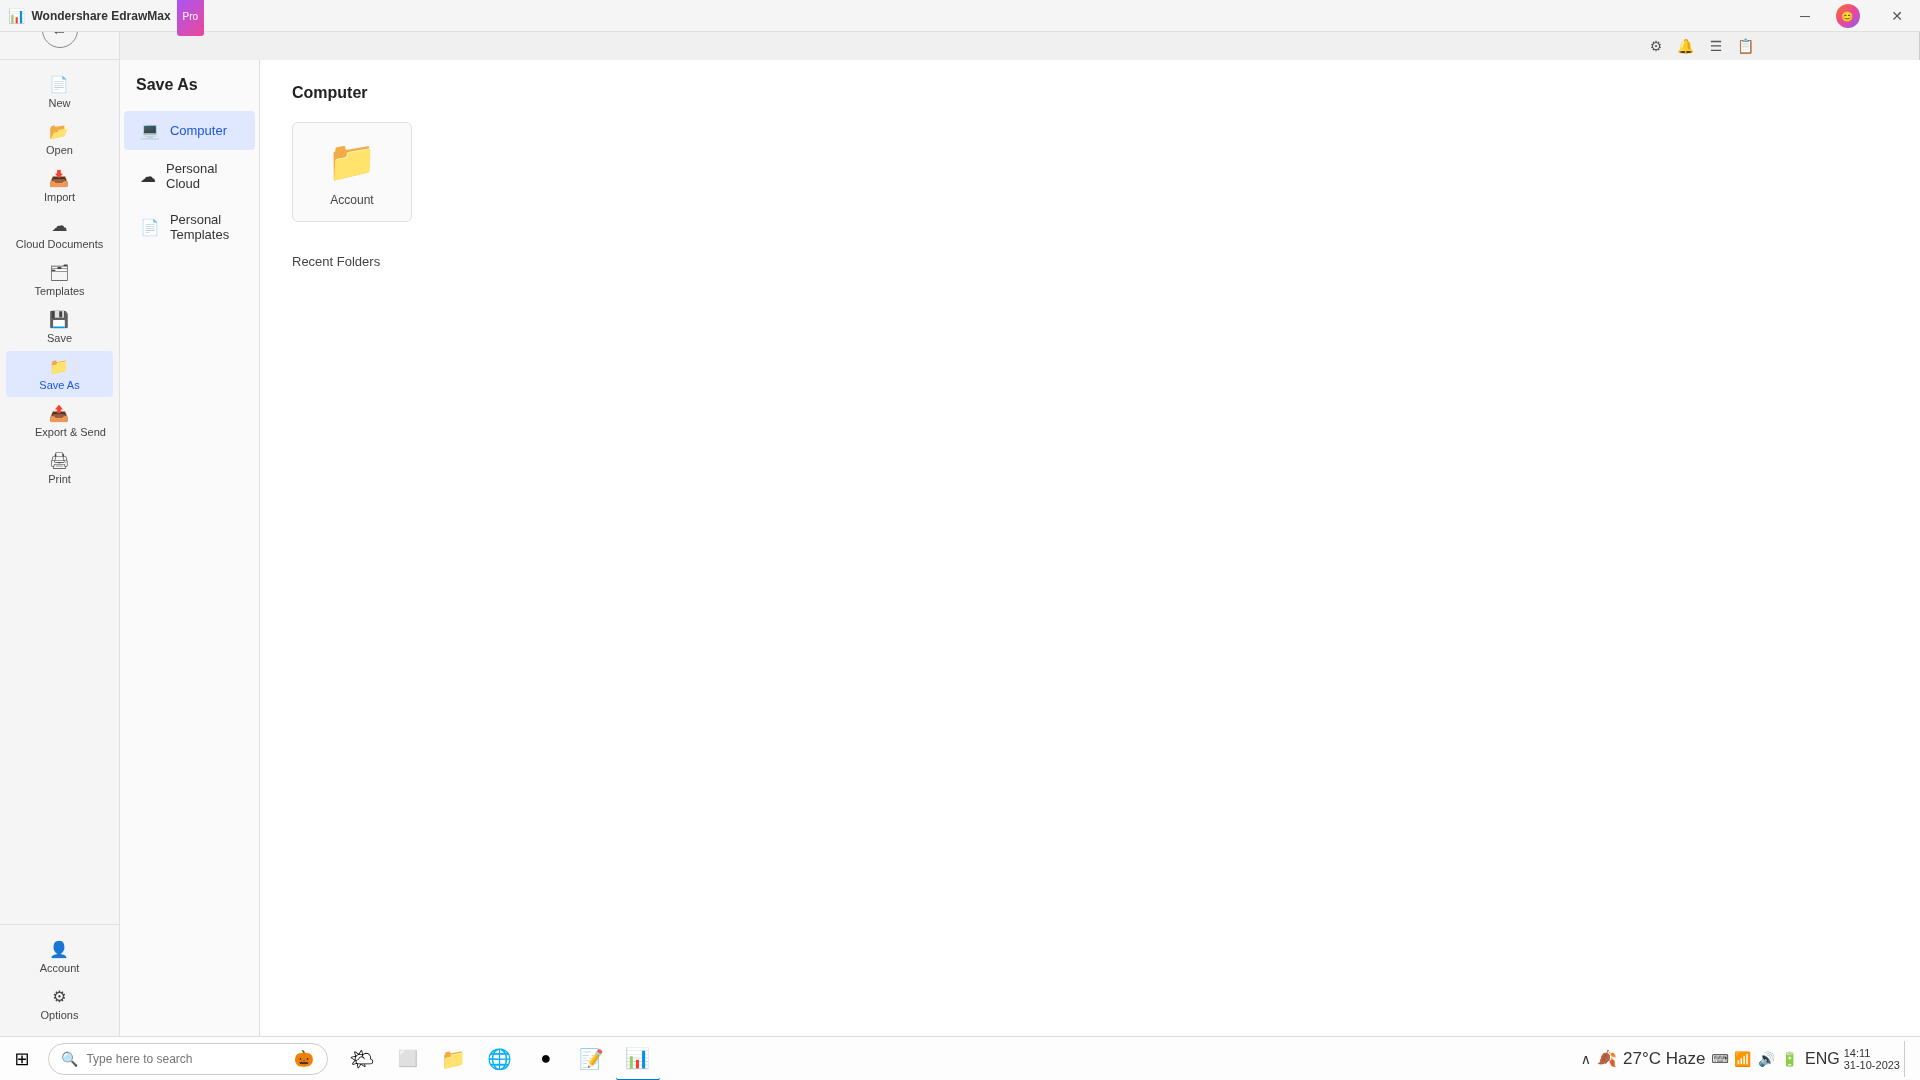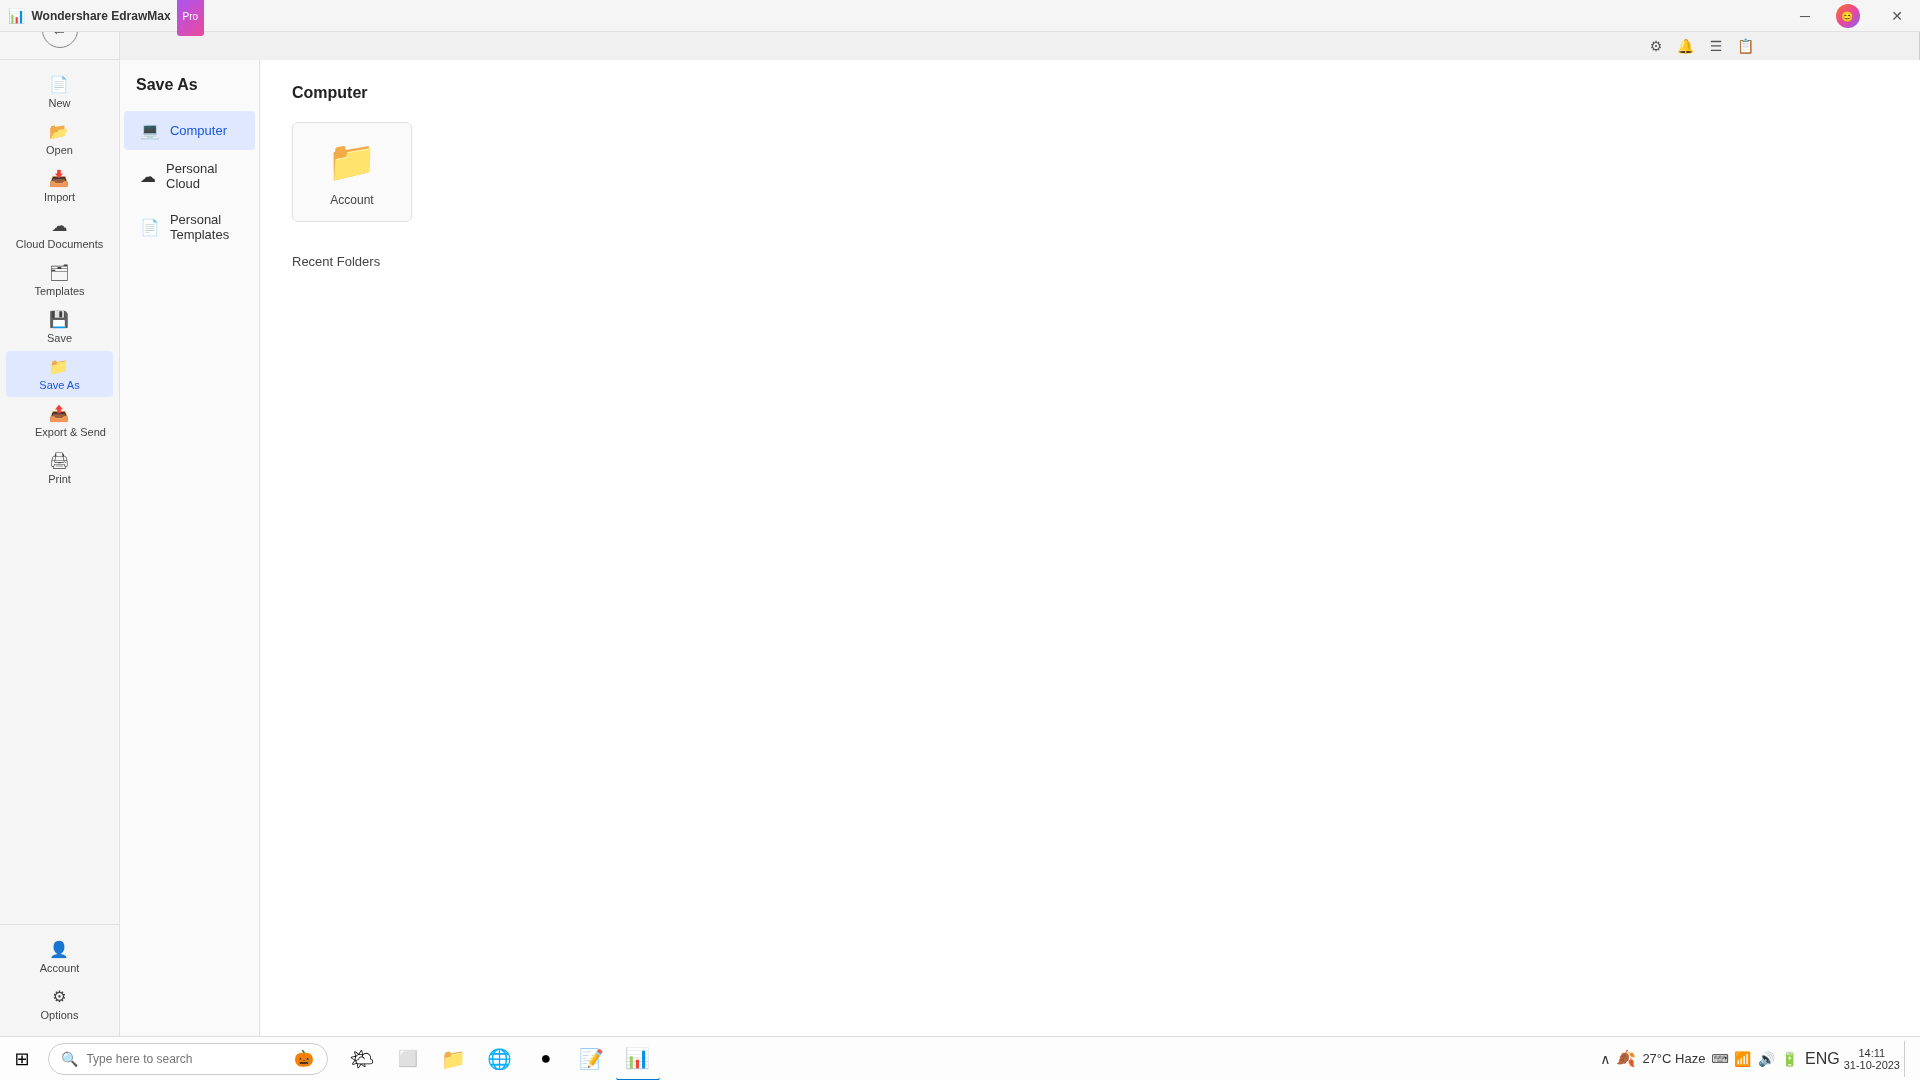--- a/index.html
+++ b/index.html
@@ -82,21 +82,21 @@
     .taskbar-start { width: 44px; height: 44px; display: flex; align-items: center; justify-content: center; cursor: pointer; }
     .taskbar-search {
       flex: 0 0 280px; height: 32px; background: white; border: 1px solid #ccc;
       border-radius: 16px; display: flex; align-items: center; padding: 0 12px; gap: 8px; margin: 0 4px;
     }
     .taskbar-search input { border: none; outline: none; font-size: 12px; background: transparent; width: 100%; color: #555; }
     .taskbar-apps { display: flex; align-items: center; gap: 2px; padding: 0 8px; }
     .taskbar-app { width: 44px; height: 44px; display: flex; align-items: center; justify-content: center; cursor: pointer; font-size: 20px; border-radius: 4px; }
     .taskbar-app.active { border-bottom: 2px solid #0078d4; }
     .taskbar-right { margin-left: auto; display: flex; align-items: center; gap: 4px; padding-right: 8px; font-size: 11px; color: #333; }
-    .taskbar-time { display: flex; flex-direction: column; align-items: center; font-size: 11px; }
+    .taskbar-time { display: flex; flex-direction: column; align-items: flex-start; font-size: 11px; }
     .taskbar-icons { display: flex; align-items: center; gap: 6px; }
     .sys-icon { font-size: 14px; cursor: pointer; }
 
     
     .window-frame {
       position: absolute; top: 0; left: 0; right: 0; bottom: 44px;
       border: 1px solid #ccc; border-radius: 0;
     }
 
     .titlebar-left { position: absolute; left: 8px; top: 0; height: 32px; display: flex; align-items: center; }
@@ -226,21 +226,21 @@
     <div class="taskbar-app">📁</div>
     <div class="taskbar-app">🌐</div>
     <div class="taskbar-app" style="font-size:18px;">●</div>
     <div class="taskbar-app">📝</div>
     <div class="taskbar-app active">📊</div>
   </div>
   <div class="taskbar-right">
     <div class="taskbar-icons">
       <span class="sys-icon">∧</span>
       <span class="sys-icon" style="font-size:16px;">🍂</span>
-      <span class="sys-icon" style="font-size:13px;">27°C  Haze</span>
+      <span class="sys-icon" style="font-size:17px;">27°C  Haze</span>
       <span class="sys-icon" style="font-size:12px;">⌨</span>
       <span class="sys-icon">📶</span>
       <span class="sys-icon">🔊</span>
       <span class="sys-icon">🔋</span>
       <span style="font-size:16px; font-weight:500;">ENG</span>
     </div>
     <div class="taskbar-time">
       <span>14:11</span>
       <span>31-10-2023</span>
     </div>

